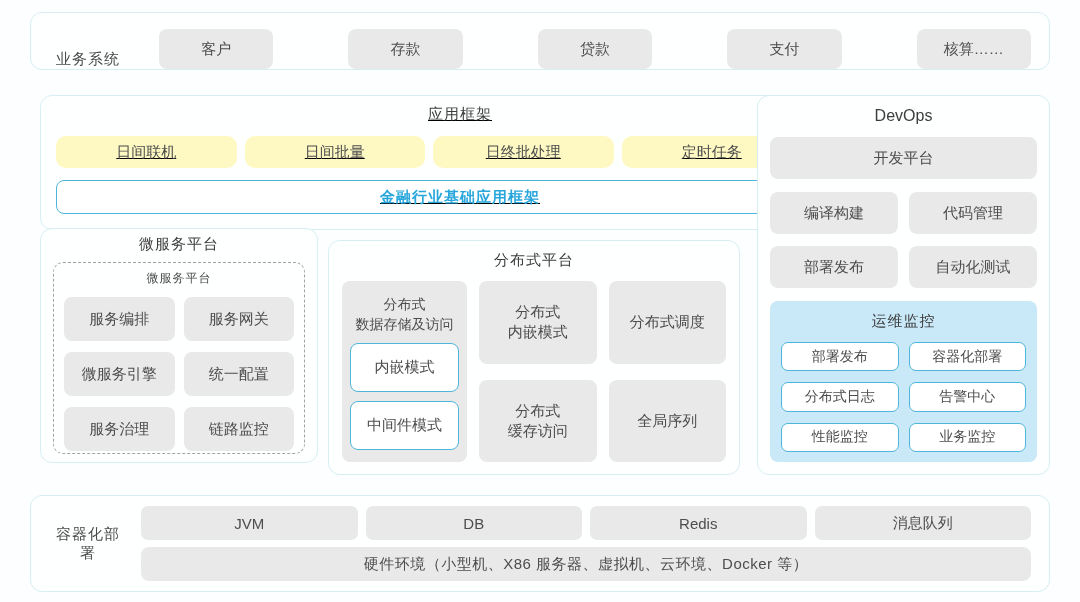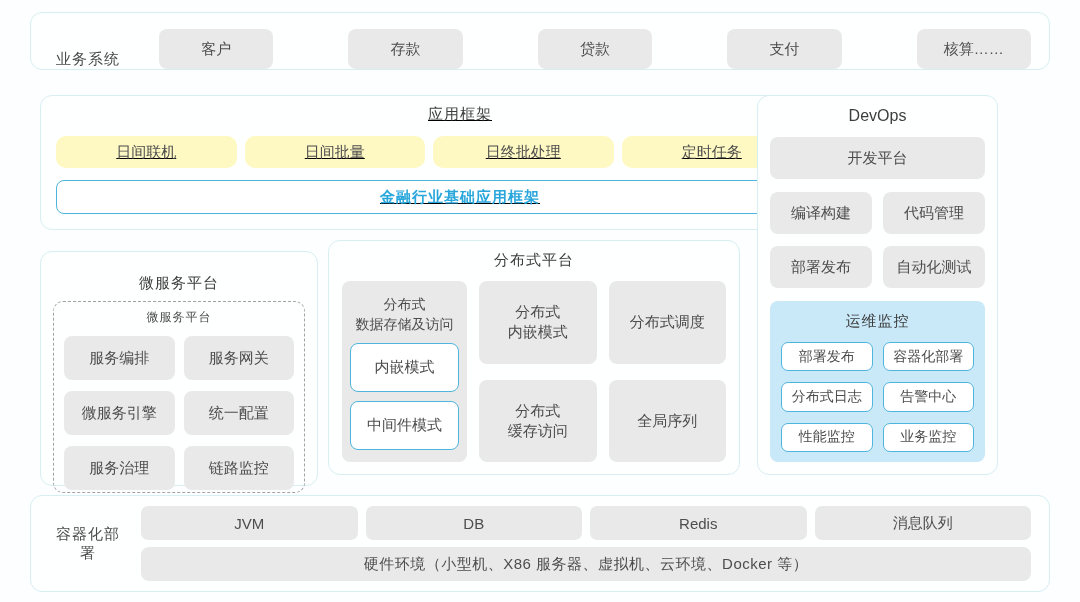--- a/index.html
+++ b/index.html
@@ -74,22 +74,22 @@
     margin-top: 12px; height: 34px;
     display: flex; align-items: center; justify-content: center;
     background: #ffffff;
     border: 1px solid #4fb5dc; border-radius: 8px;
     font-size: 15px; font-weight: bold; color: #29a7dc;
     letter-spacing: 1px;
   }
 
   
   .micro {
-    left: 40px; top: 251px; width: 278px; height: 235px;
-    padding: 22px 12px;
+    left: 40px; top: 228px; width: 278px; height: 235px;
+    padding: 6px 12px;
   }
   .micro-dashed {
     margin-top: 8px;
     border: 1px dashed #a3a3a3; border-radius: 10px;
     padding: 7px 10px 10px;
     height: 192px;
   }
   .micro-inner-title {
     text-align: center; font-size: 12px; color: #4a4a4a;
     margin-bottom: 10px; letter-spacing: 1px;
@@ -115,21 +115,21 @@
   .dist-storage-title {
     text-align: center; font-size: 14px; color: #4d4d4d; line-height: 1.4;
   }
   .dist-mode {
     margin-top: 9px; height: 49px; flex: none;
     font-size: 15px;
   }
 
   
   .devops {
-    left: 757px; top: 95px; width: 241px; height: 380px;
+    left: 757px; top: 95px; width: 293px; height: 380px;
     padding: 11px 12px 12px;
     display: flex; flex-direction: column;
   }
   .devops-title { font-size: 16px; color: #3d3d3d; text-align: center; }
   .devops-platform { height: 42px; margin-top: 12px; flex: none; }
   .devops-grid { display: grid; grid-template-columns: 1fr 1fr; gap: 12px 11px; margin-top: 13px; }
   .devops-grid .box { height: 42px; }
   .monitor {
     flex: 1;
     margin-top: 13px;

